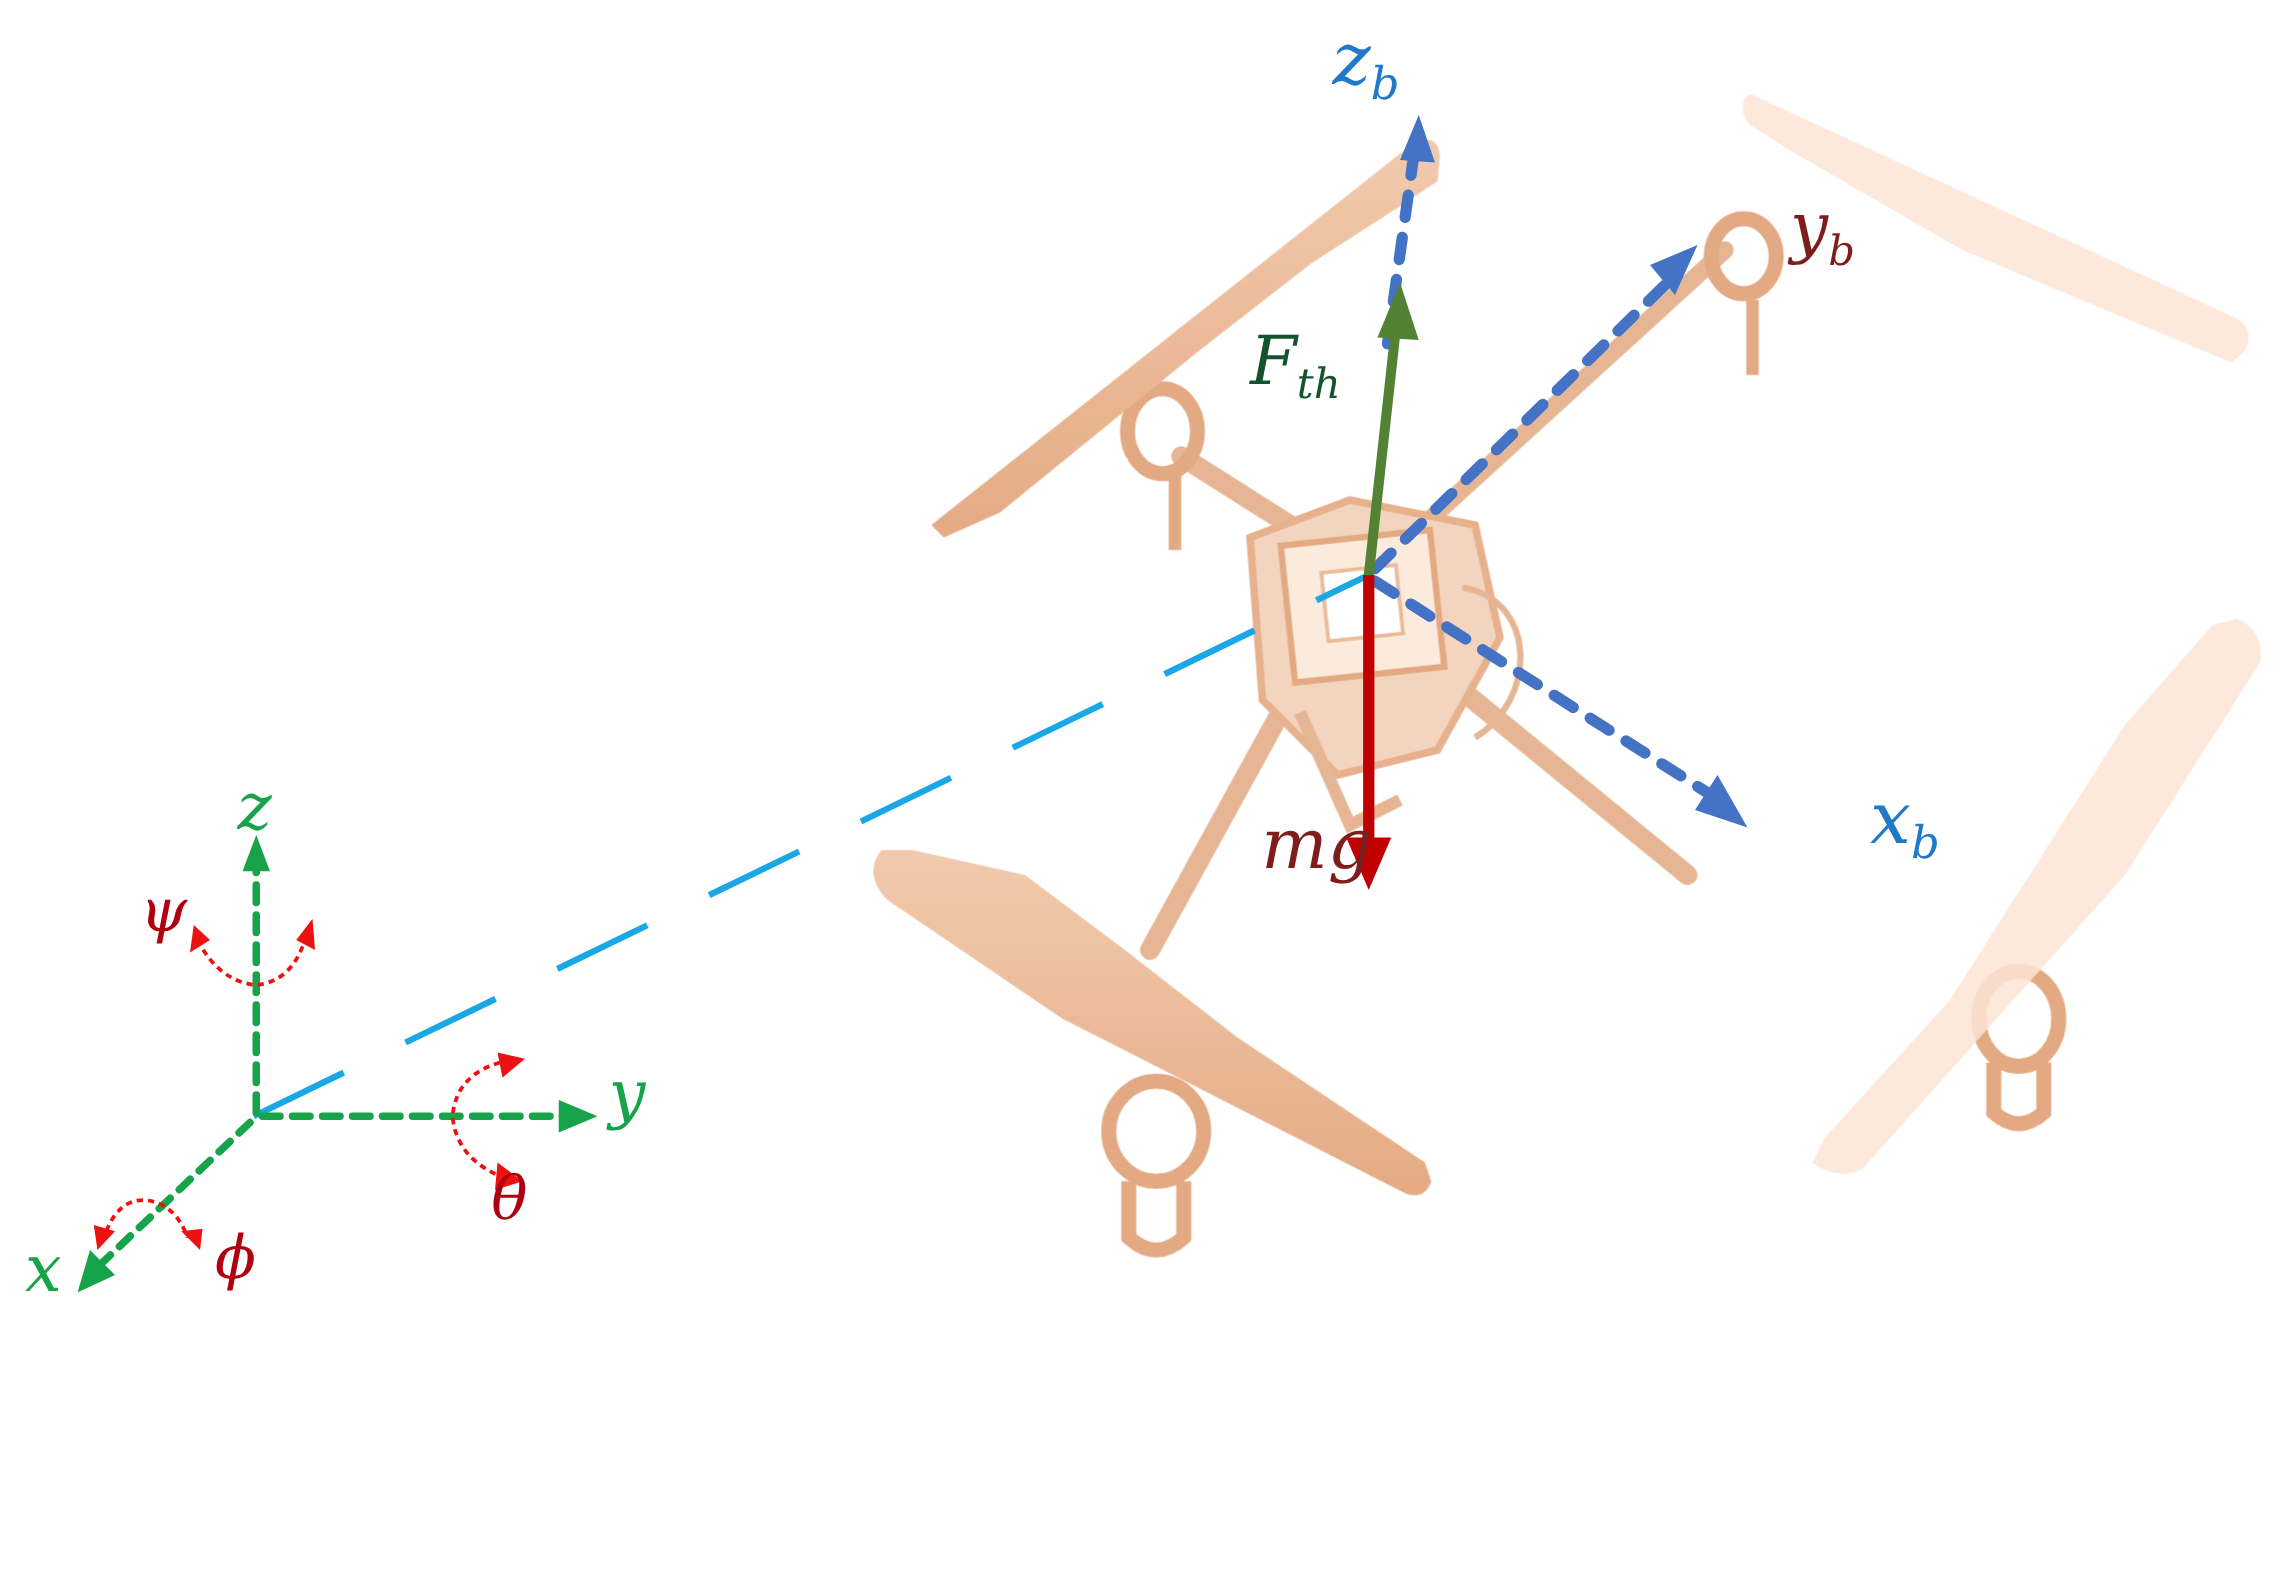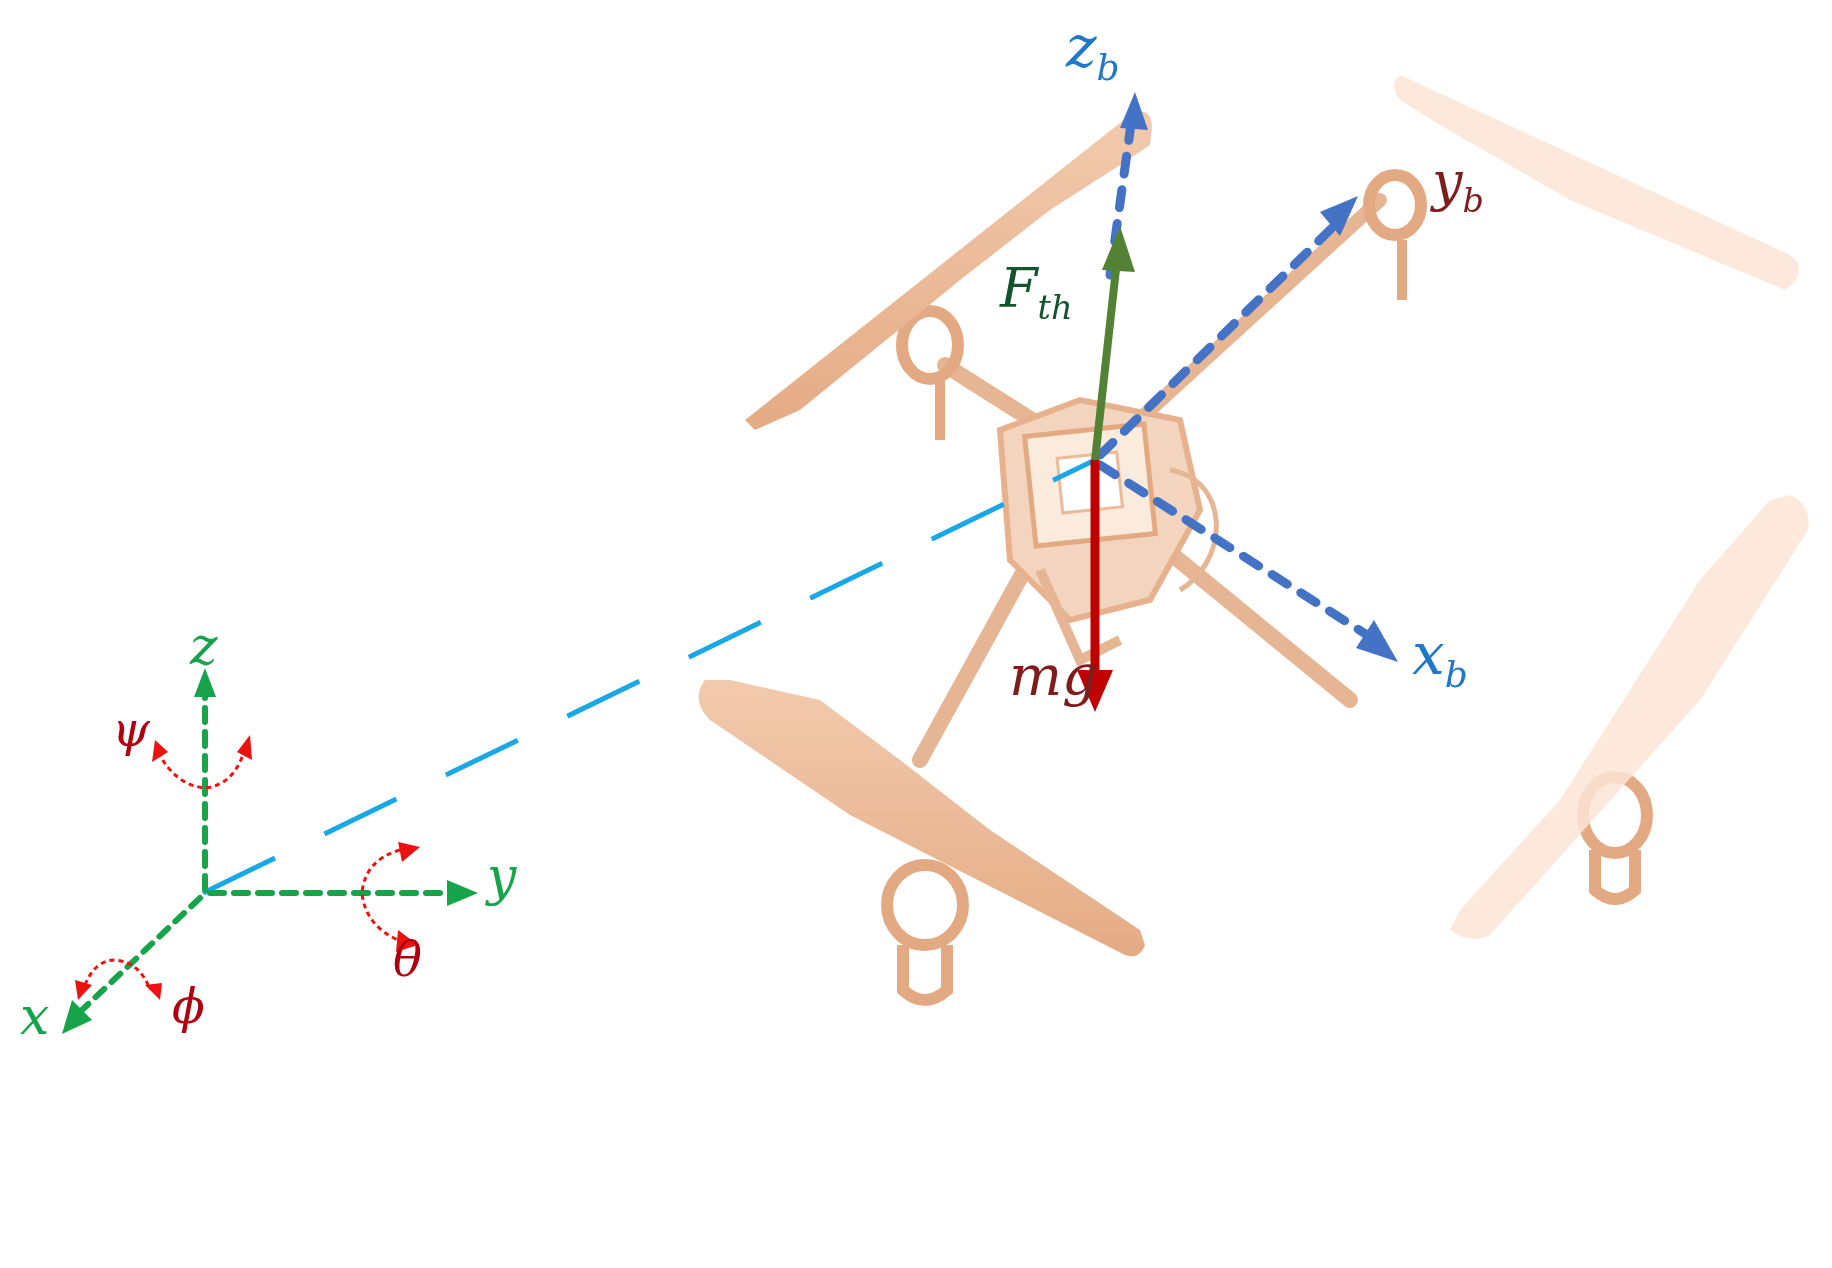--- a/index.html
+++ b/index.html
@@ -108,21 +108,21 @@
   <div class="lbl" style="left:112px;top:705px;font-size:48px;color:#b00010;">ψ</div>
   <div class="lbl" style="left:393px;top:935px;font-size:48px;color:#b00010;">θ</div>
   <div class="lbl" style="left:172px;top:982px;font-size:48px;color:#b00010;">ϕ</div>
 
   <div class="lbl" style="left:1066px;top:18px;font-size:58px;color:#1f78c8;">
     <span>z</span><sub>b</sub>
   </div>
   <div class="lbl" style="left:1432px;top:155px;font-size:54px;color:#7f1d1d;">
     <span>y</span><sub>b</sub>
   </div>
-  <div class="lbl" style="left:1412px;top:625px;font-size:58px;color:#1f78c8;">
+  <div class="lbl" style="left:1496px;top:625px;font-size:58px;color:#1f78c8;">
     <span>x</span><sub>b</sub>
   </div>
 
   <div class="lbl" style="left:1000px;top:262px;font-size:54px;color:#14532d;">
     <span>F</span><sub>th</sub>
   </div>
   <div class="lbl" style="left:965px;top:648px;font-size:56px;color:#7f1d1d;margin-left:44px;">mg</div>
 </div>
 
 </body></html>

